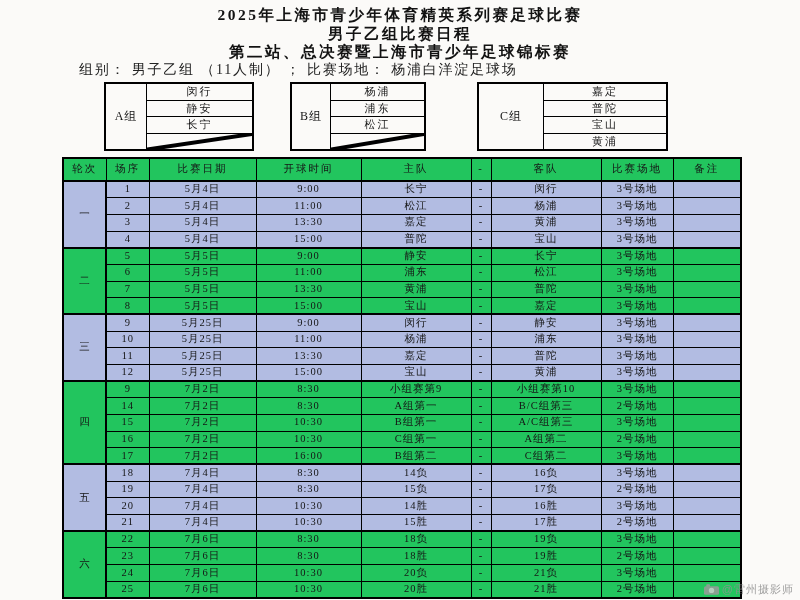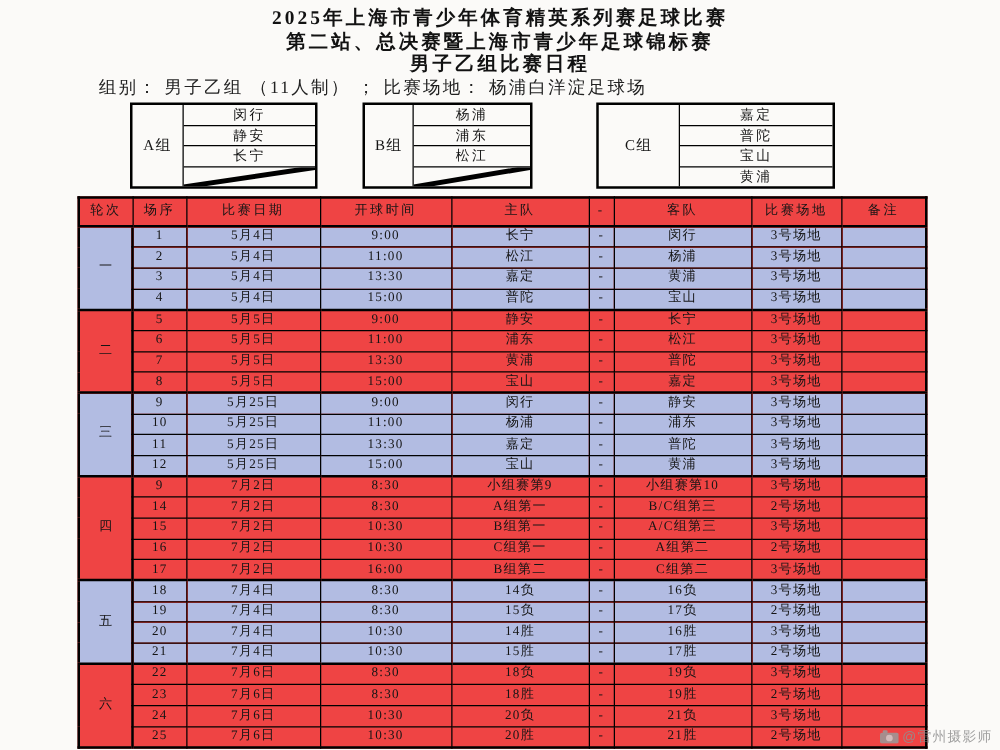--- a/index.html
+++ b/index.html
@@ -23,21 +23,21 @@
   .group-b .group-label{width:38px;}
   .group-c .group-label{width:64px;}
   .group-teams{flex:1;display:flex;flex-direction:column;}
   .team-cell{flex:1;border-top:1px solid #000;display:flex;align-items:center;justify-content:center;font-size:11px;letter-spacing:2px;position:relative;}
   .team-cell:first-child{border-top:none;}
   .team-cell.empty svg{position:absolute;inset:0;width:100%;height:100%;display:block;}
   
   #schedule{
     position:absolute;left:62px;top:157px;width:678px;
     border-collapse:collapse;table-layout:fixed;
-    font-size:10.5px;background:#ef4444;
+    font-size:10.5px;background:#22c55e;
     border:2px solid #000;
   }
   #schedule th,#schedule td{
     border:1px solid #000;text-align:center;vertical-align:middle;
     padding:0;letter-spacing:1px;line-height:1;white-space:nowrap;overflow:hidden;
   }
   #schedule thead tr{height:23px;}
   #schedule tbody tr{height:16.68px;}
   #schedule thead th{font-weight:normal;border-bottom:2px solid #000;letter-spacing:2px;}
   #schedule tr.round-start td{border-top:2px solid #000;}
@@ -53,22 +53,22 @@
   }
   .wm-icon{display:inline-flex;}
 </style>
 </head>
 <body>
 
 <div class="page">
 
   <div class="titles">
     <div class="t">2025年上海市青少年体育精英系列赛足球比赛</div>
+    <div class="t">男子乙组比赛日程</div>
     <div class="t">第二站、总决赛暨上海市青少年足球锦标赛</div>
-    <div class="t">男子乙组比赛日程</div>
   </div>
 
   <div class="meta">组别： 男子乙组 （11人制） ； 比赛场地： 杨浦白洋淀足球场</div>
 
   <div id="groups">
       <div class="group-box group-a">
         <div class="group-label">A组</div>
         <div class="group-teams">
           <div class="team-cell">闵行</div>
           <div class="team-cell">静安</div>

